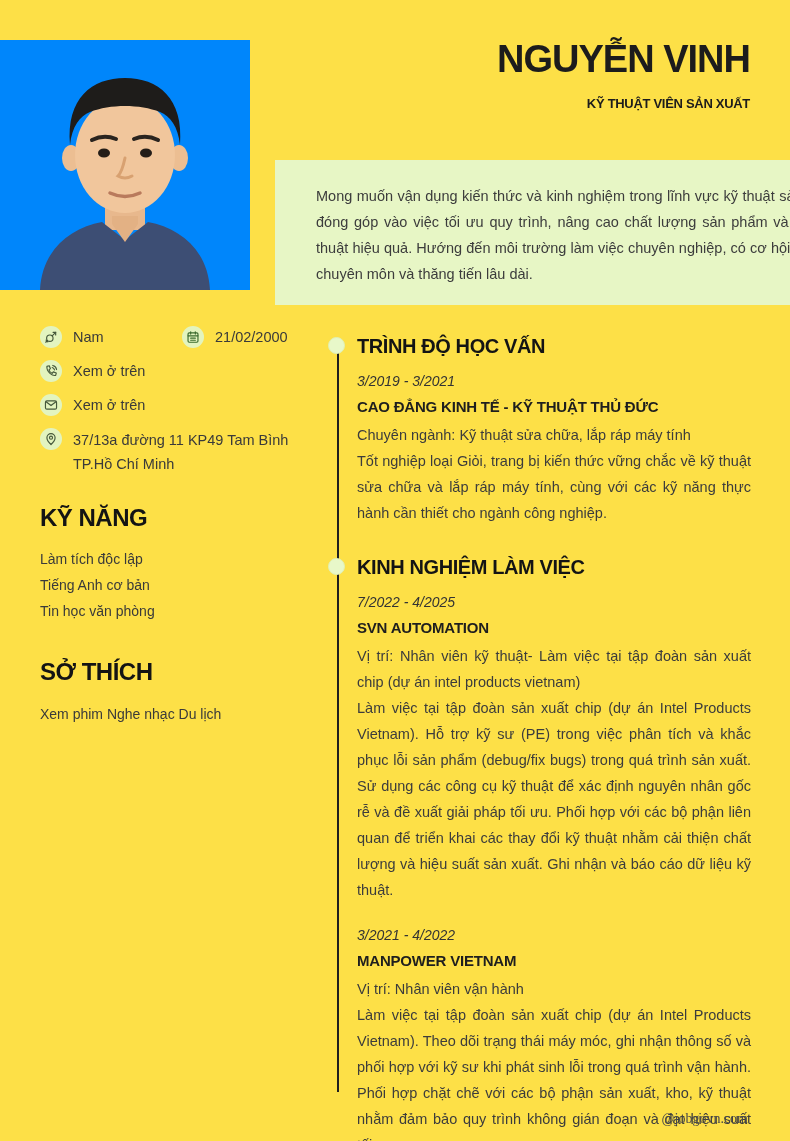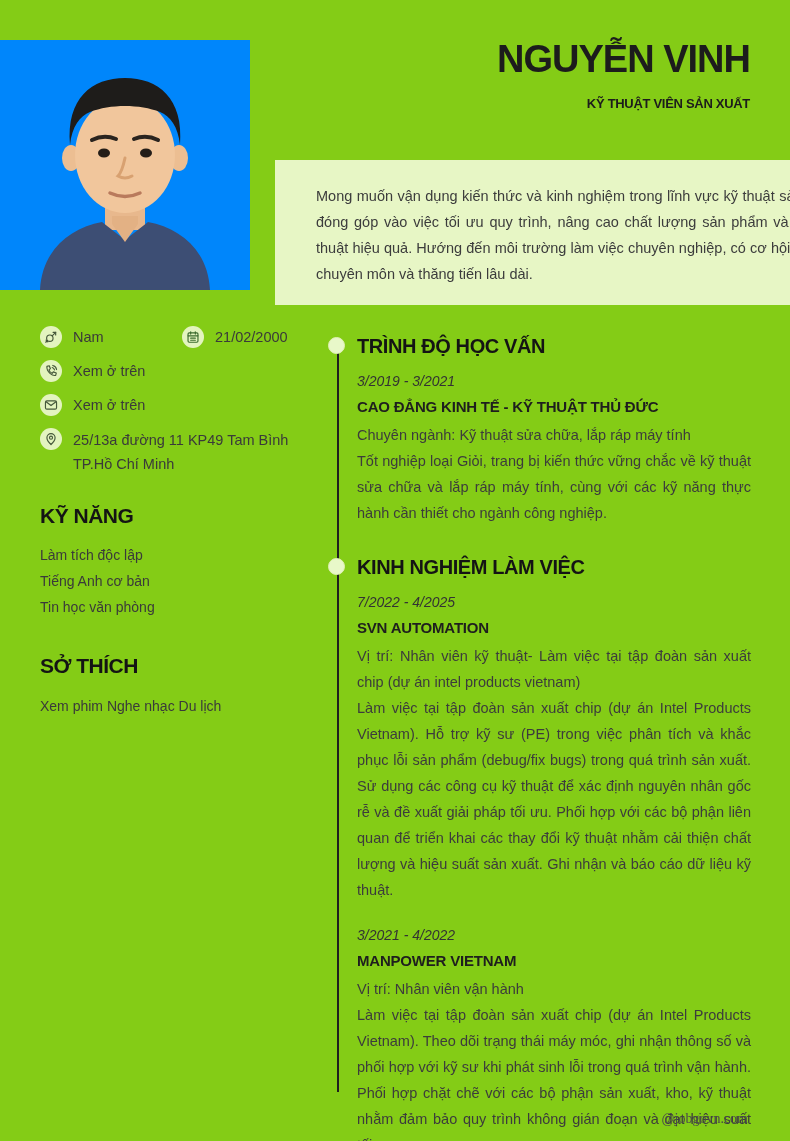--- a/index.html
+++ b/index.html
@@ -1,18 +1,18 @@
 <!DOCTYPE html>
 <html><head>
 <meta charset="utf-8">
 <style>
   * { margin:0; padding:0; box-sizing:border-box; }
   html,body { background:#ffffff; }
   body { font-family:"Liberation Sans","DejaVu Sans",sans-serif; color:#3a3a3a; }
-  .page { position:relative; width:790px; height:1141px; background:#84cc16; overflow:hidden; }
+  .page { position:relative; width:790px; height:1141px; background:#fde047; overflow:hidden; }
 
   
   .photo { position:absolute; left:0; top:40px; width:250px; height:250px; }
   .photo svg { display:block; }
 
   .name-block { position:absolute; top:36px; right:40px; text-align:right; }
   .name { font-size:38px; font-weight:bold; color:#1c1c1c; letter-spacing:-1px; line-height:46px; }
   .job-title { font-size:13px; font-weight:bold; color:#1c1c1c; letter-spacing:-0.3px; margin-top:14px; }
 
   .objective { position:absolute; left:275px; top:160px; width:616px; height:145px;
@@ -23,21 +23,21 @@
   .left-col { position:absolute; left:40px; top:326px; width:272px; }
   .info-row { display:flex; align-items:flex-start; margin-bottom:12px; }
   .info-pair { display:flex; align-items:flex-start; }
   .info-pair.first { width:142px; }
   .icon-badge { flex:0 0 22px; width:22px; height:22px; border-radius:50%;
                 background:#e3f4bf; display:flex; align-items:center; justify-content:center; margin-right:11px; }
   .icon-badge svg { display:block; }
   .info-text { font-size:14.5px; line-height:22px; color:#3a3a3a; padding-top:0px; }
   .info-text.wrap { line-height:24px; }
 
-  .side-heading { font-size:21px; font-weight:bold; color:#141414; letter-spacing:-0.5px; }
+  .side-heading { font-size:24px; font-weight:bold; color:#141414; letter-spacing:-0.5px; }
   .skills-heading { margin-top:28px; margin-bottom:14px; }
   .hobby-heading  { margin-top:34px; margin-bottom:15px; }
   .plain-item { font-size:14px; color:#3a3a3a; line-height:26px; }
 
   
   .timeline { position:absolute; left:337px; top:345px; height:747px; width:0;
               border-left:2px solid #1f1f1f; }
   .right-col { position:absolute; left:357px; top:332px; width:394px; }
 
   .sec-heading { position:relative; font-size:20px; font-weight:bold; color:#141414;
@@ -146,21 +146,21 @@
       <span class="info-text">Xem ở trên</span>
     </div>
 
     <div class="info-row">
       <span class="icon-badge">
         <svg width="14" height="14" viewBox="0 0 24 24" fill="none" stroke="#45583b" stroke-width="2" stroke-linecap="round" stroke-linejoin="round">
           <path d="M12 21.5 C12 21.5 5 14.8 5 9.8 A7 7 0 1 1 19 9.8 C19 14.8 12 21.5 12 21.5 Z"></path>
           <circle cx="12" cy="9.8" r="2.6"></circle>
         </svg>
       </span>
-      <span class="info-text wrap">25/13a đường 11 KP49 Tam Bình TP.Hồ Chí Minh</span>
+      <span class="info-text wrap">37/13a đường 11 KP49 Tam Bình TP.Hồ Chí Minh</span>
     </div>
 
     <h3 class="side-heading skills-heading">KỸ NĂNG</h3>
     <div class="plain-item">Làm tích độc lập</div>
     <div class="plain-item">Tiếng Anh cơ bản</div>
     <div class="plain-item">Tin học văn phòng</div>
 
     <h3 class="side-heading hobby-heading">SỞ THÍCH</h3>
     <div class="plain-item">Xem phim Nghe nhạc Du lịch</div>
   </div>

